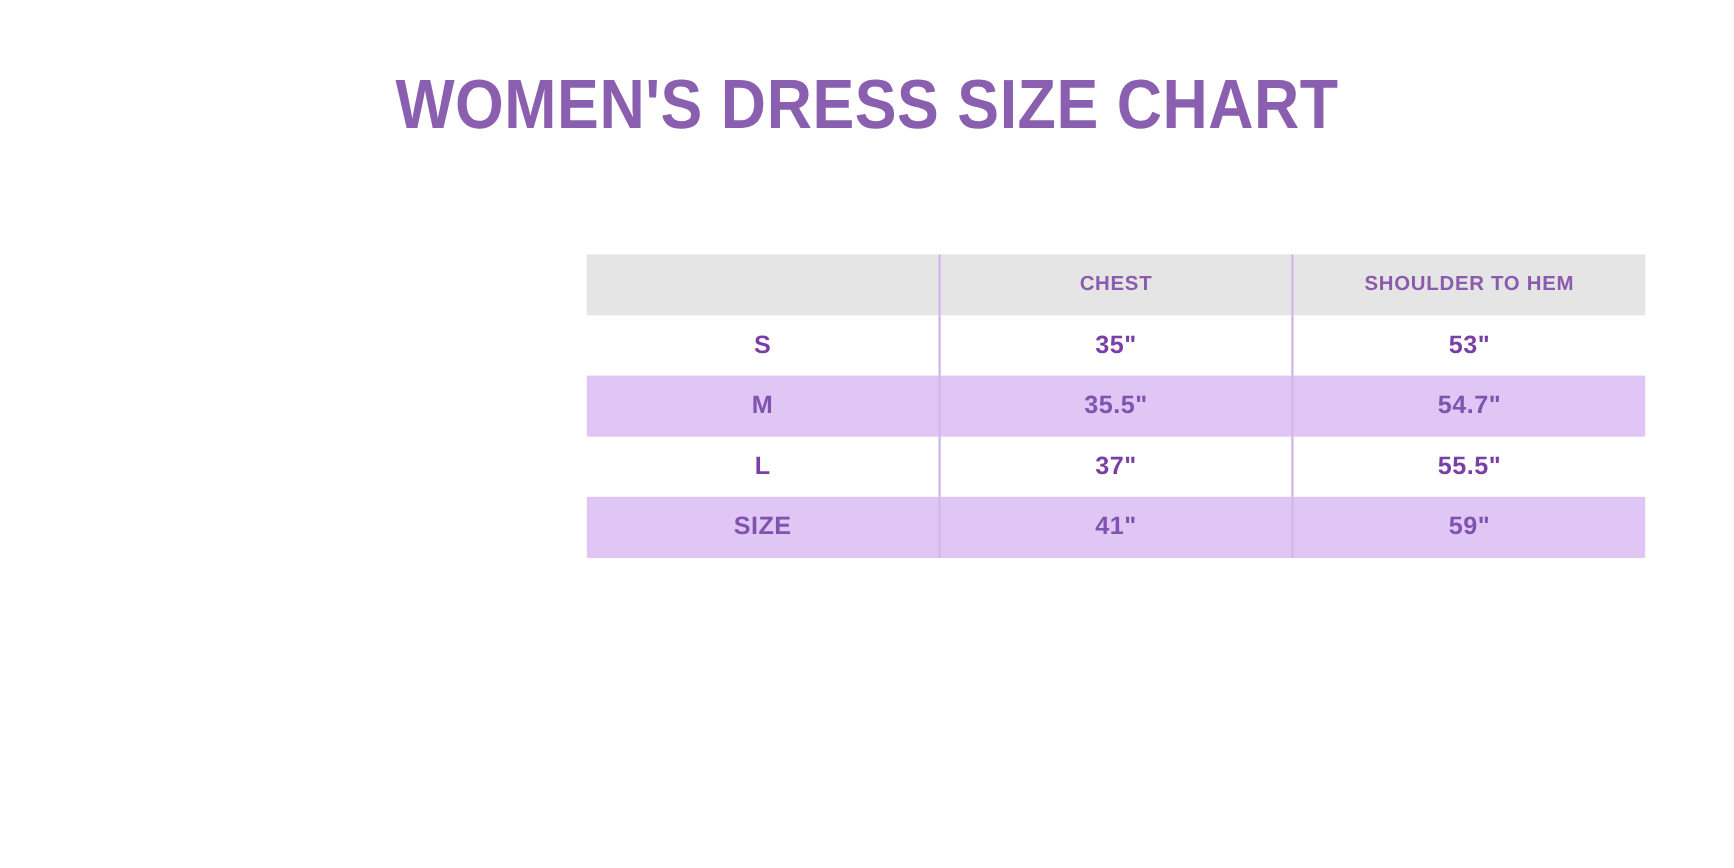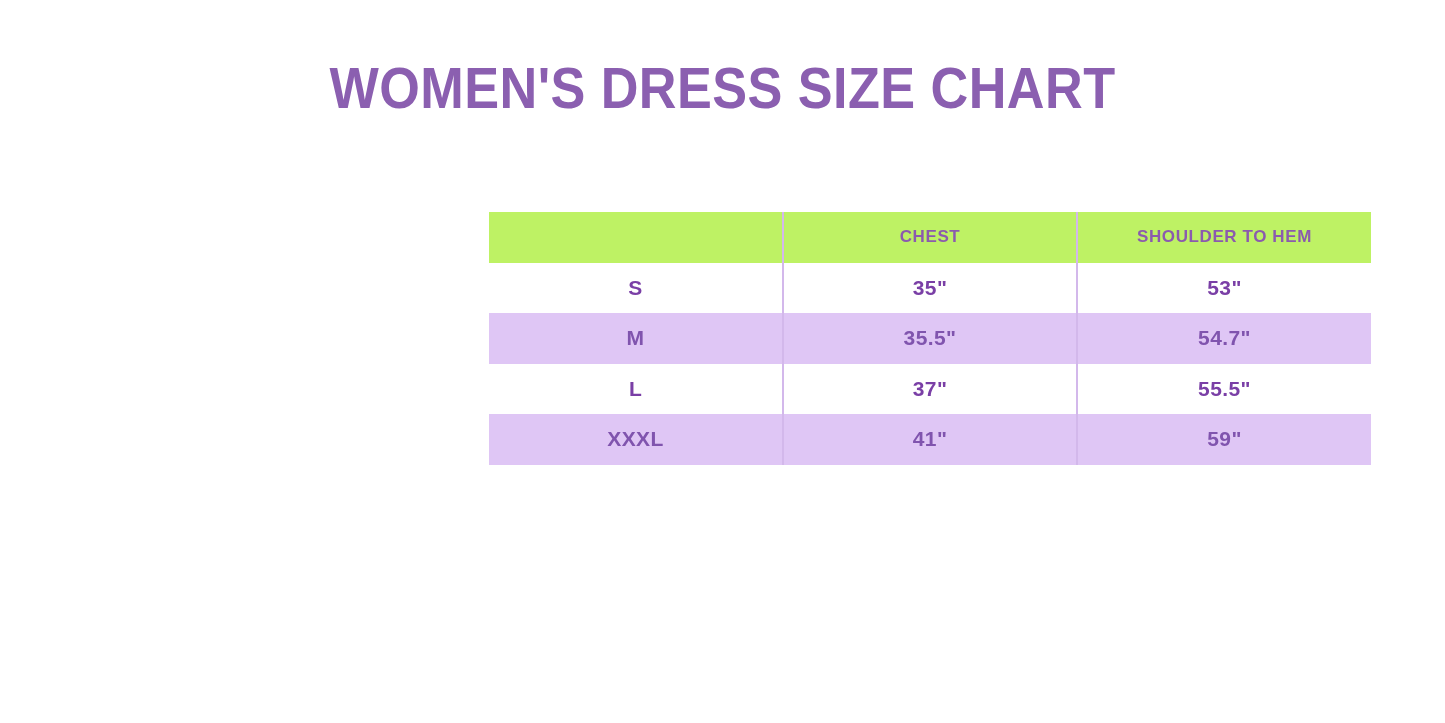--- a/index.html
+++ b/index.html
@@ -71,21 +71,21 @@
   }
 
   
   #size-table th.divider,
   #size-table td.divider {
     border-left: 2px solid #D3B8EB;
   }
 
   
   #size-table thead tr {
-    background: #bef264;
+    background: #e5e5e5;
     margin-top: 11px;
   }
   #size-table thead th {
     font-size: 17px;
     letter-spacing: 0.6px;
     color: #8B5BAE;
   }
 
   
   #size-table tbody tr.band-tint {
@@ -140,20 +140,20 @@
 
       <tr class="band-plain">
         <td>L</td>
         <td class="divider">37"</td>
         <td class="divider">55.5"</td>
       </tr>
 
 
 
       <tr class="band-tint">
-        <td>XXXL</td>
+        <td>SIZE</td>
         <td class="divider">41"</td>
         <td class="divider">59"</td>
       </tr>
     </tbody>
   </table>
 
 </div>
 
 </body></html>

